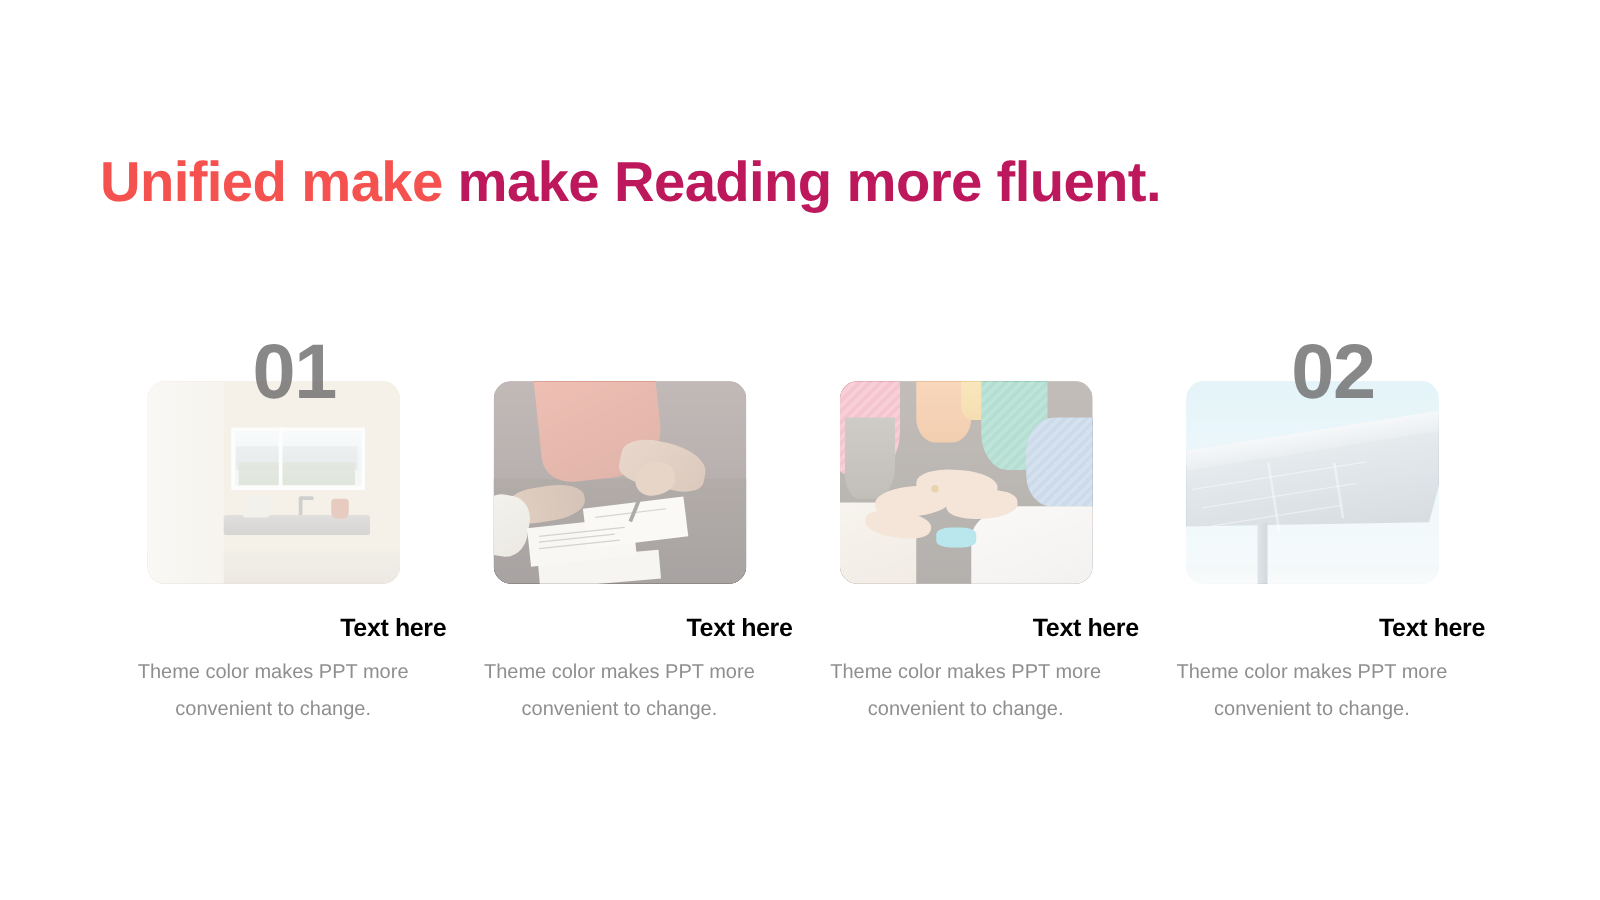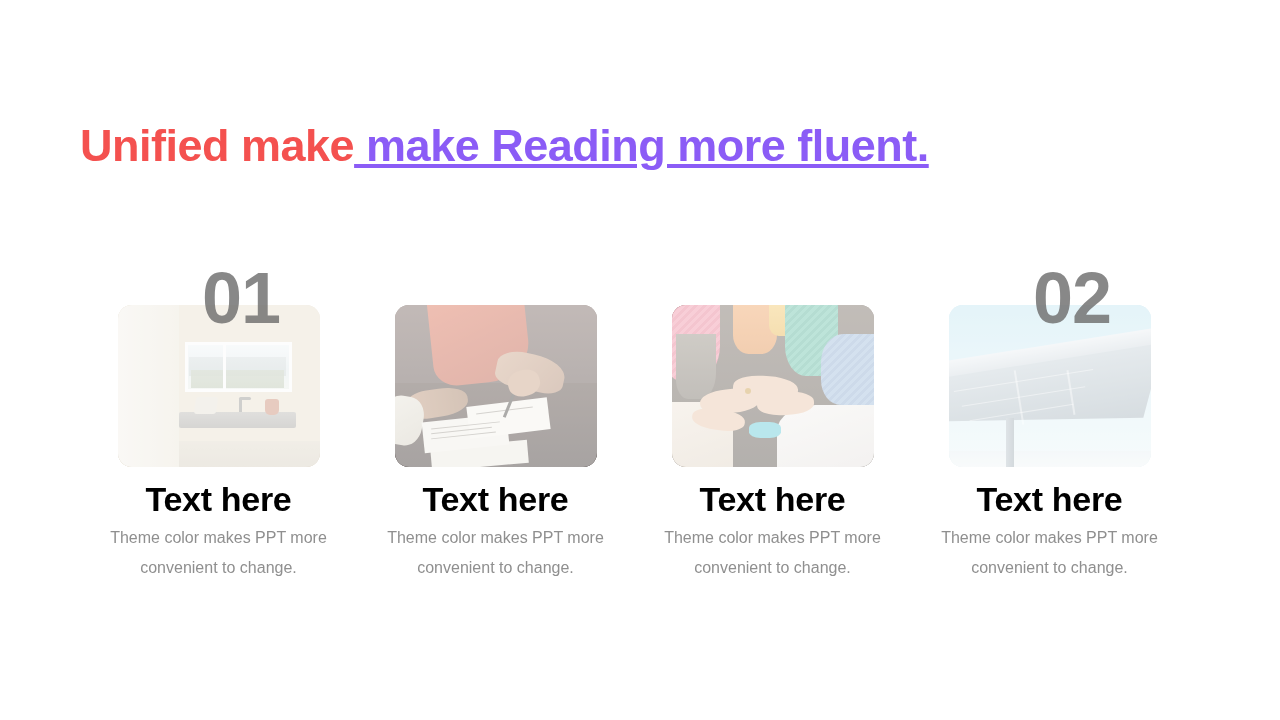--- a/index.html
+++ b/index.html
@@ -29,21 +29,21 @@
     left: 80px;
     top: 118px;
     font-size: 45px;
     font-weight: bold;
     letter-spacing: -0.5px;
     white-space: nowrap;
     line-height: 56px;
     font-stretch: condensed;
   }
   .title .accent { color: #F4514F; }
-  .title .plain  { color: #8b5cf6; text-decoration: underline; }
+  .title .plain  { color: #be185d; }
 
   
   .cards {
     position: absolute;
     left: 80px;
     top: 255px;
     width: 1120px;
     height: 330px;
     display: flex;
     flex-direction: row;
@@ -80,38 +80,38 @@
     height: 162px;
     background: rgba(255,255,255,0.58);
     pointer-events: none;
   }
 
   
   .number {
     position: absolute;
     top: 0px;
     left: 122px;
-    font-size: 72px;
+    font-size: 62px;
     line-height: 86px;
     font-weight: bold;
     color: #6f6f6f;
     opacity: 0.82;
     letter-spacing: -1px;
     font-stretch: condensed;
     z-index: 5;
   }
 
   
   .heading {
     position: absolute;
-    top: 225px;
+    top: 237px;
     left: 0;
     width: 277px;
-    text-align: center;
-    font-size: 34px;
+    text-align: right;
+    font-size: 20px;
     font-weight: bold;
     color: #000000;
     letter-spacing: -0.3px;
   }
   .body {
     position: absolute;
     top: 268px;
     left: 11px;
     width: 255px;
     text-align: center;

